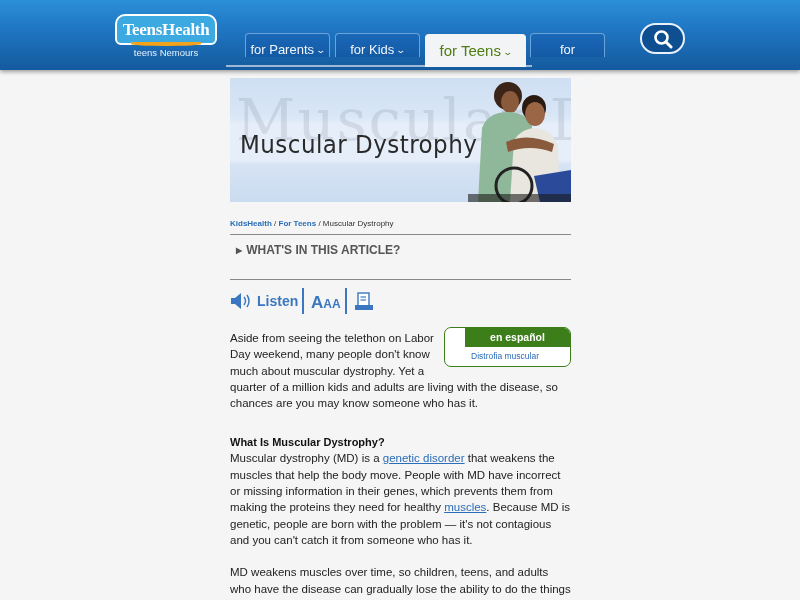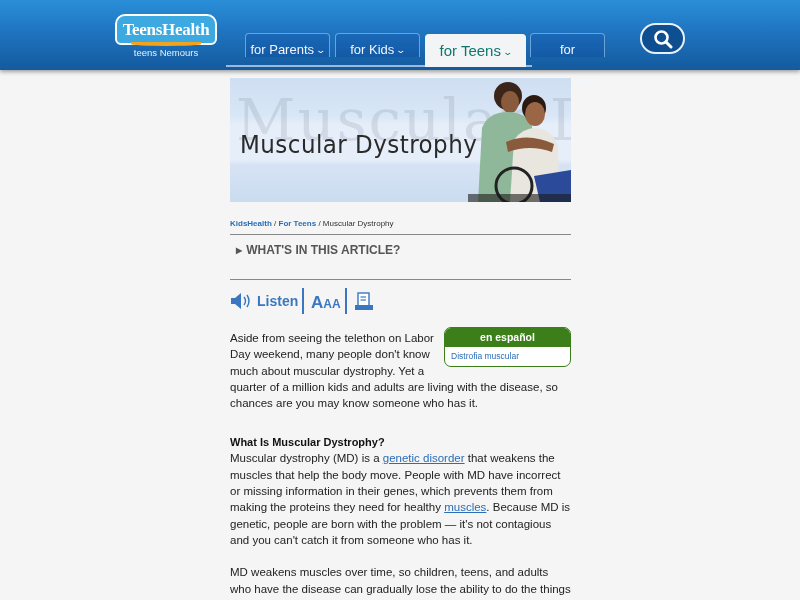--- a/index.html
+++ b/index.html
@@ -32,21 +32,21 @@
   .nav-baseline {
     position: absolute; left: 226px; top: 65px; width: 306px; height: 2px; background: #9fb8d6;
   }
   .nav-tab {
     position: absolute; top: 33px; height: 24px; background: linear-gradient(#1a68b8, #135aa5);
     border: 1px solid #6da2d8; border-bottom: none; border-radius: 4px 4px 0 0;
     color: #f2f6fb; font-size: 13px; text-align: center; line-height: 32px;
   }
   .nav-tab.active {
     top: 34px; height: 33px; background: #f3f4f6; border-color: #f3f4f6;
-    color: #0f766e; font-size: 15px; line-height: 32px;
+    color: #4d7c0f; font-size: 15px; line-height: 32px;
   }
   .chev { display: inline-block; font-size: 9px; margin-left: 3px; transform: scaleX(1.4); vertical-align: 1px; }
   .search-btn {
     position: absolute; left: 640px; top: 23px; width: 45px; height: 31px;
     border: 2px solid #e8f1fa; border-radius: 16px; background: #0e4f92;
   }
   .search-btn svg { position: absolute; left: 11px; top: 4px; }
 
   
   .content { position: absolute; left: 230px; top: 78px; width: 341px; }
@@ -78,21 +78,21 @@
   .tools { position: relative; height: 42px; }
   .tool-listen { position: absolute; left: 0; top: 10px; height: 22px; color: #3a77c0; font-size: 14px; font-weight: bold; line-height: 22px; }
   .tool-listen svg { vertical-align: -4px; margin-right: 3px; }
   .tool-sep { position: absolute; top: 8px; width: 2px; height: 26px; background: #3a77c0; }
   .tool-text { position: absolute; left: 81px; top: 12px; color: #3a77c0; font-weight: bold; line-height: 22px; }
   .tool-print { position: absolute; left: 124px; top: 12px; }
 
   .intro { position: relative; margin-top: 8px; font-size: 11.5px; line-height: 16.3px; color: #222; }
   .espanol {
     float: right; width: 127px; height: 40px; margin: -3px 0 4px 10px;
-    border: 1px solid #3c7f1a; border-radius: 7px; overflow: hidden; background: #fff;
+    border: 1px solid #3c7f1a; border-radius: 7px; overflow: hidden; background: #fff; padding-left: 20px;
   }
   .espanol-head { background: #3c7f1a; color: #fff; font-size: 10.5px; font-weight: bold; text-align: center; height: 19px; line-height: 19px; }
   .espanol-link { color: #2a6db8; font-size: 8.5px; padding-left: 6px; line-height: 19px; text-decoration: none; display: block; }
 
   h2 { margin-top: 23px; font-size: 11px; font-weight: bold; color: #111; line-height: 16px; }
   .para { font-size: 11.5px; line-height: 16.3px; color: #222; }
   .para a { color: #2a6db8; text-decoration: underline; }
   .para + .para { margin-top: 16px; }
 </style>
 </head>

